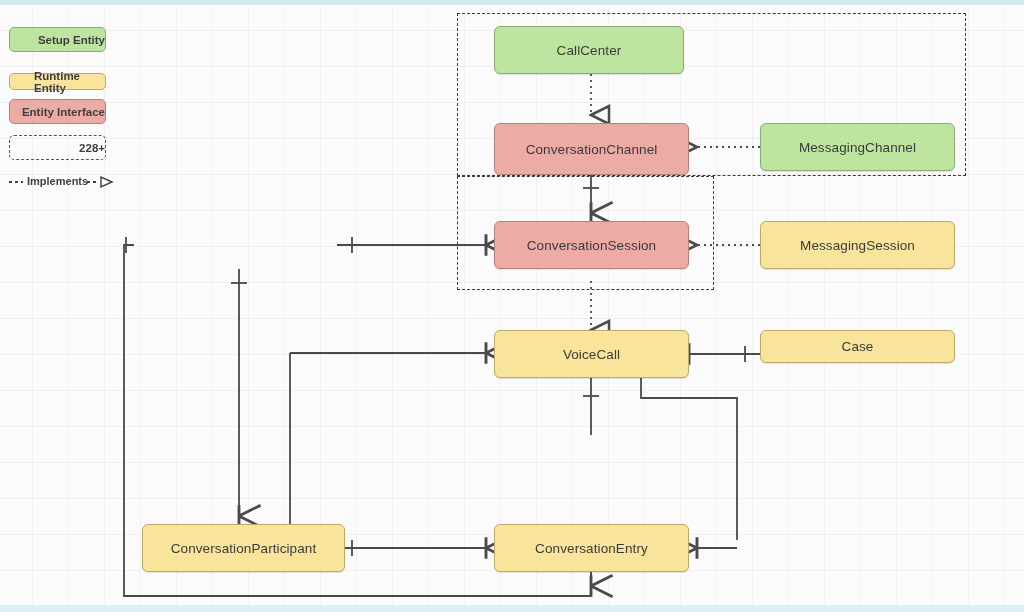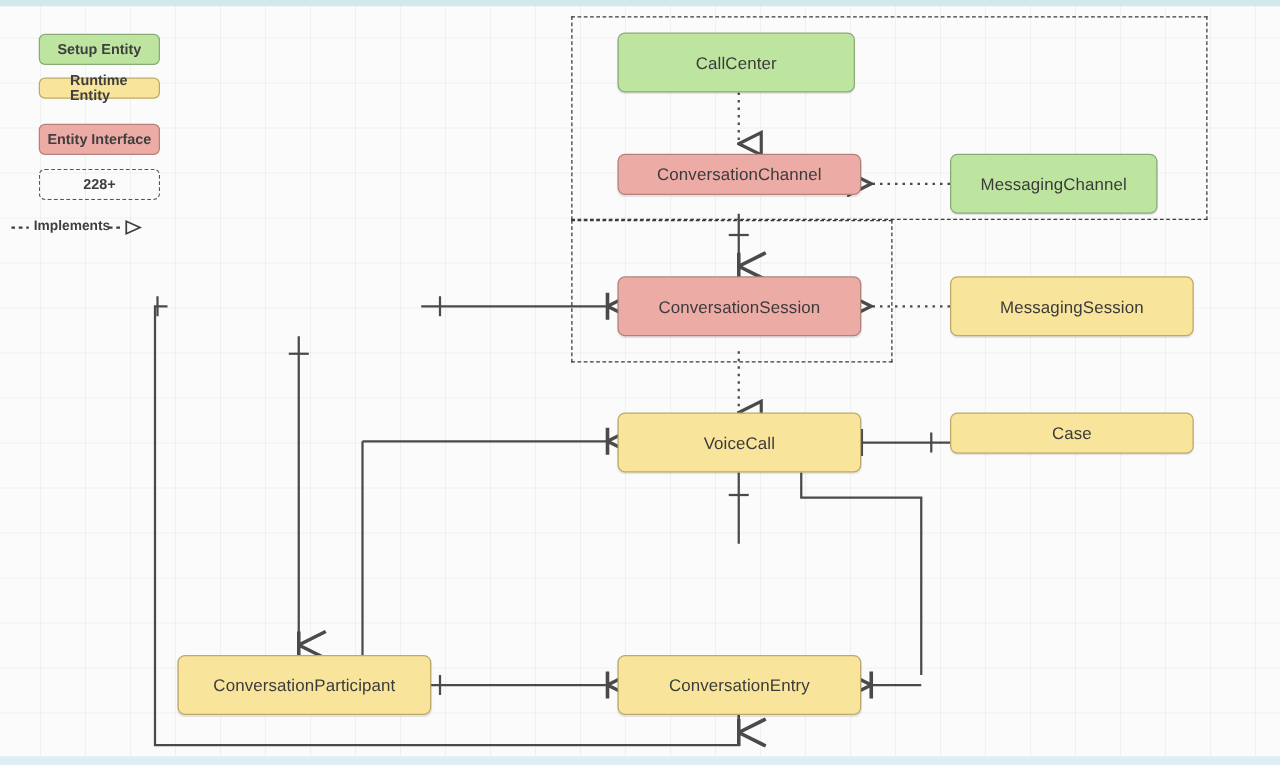--- a/index.html
+++ b/index.html
@@ -31,22 +31,22 @@
     letter-spacing:.1px;
     box-shadow:0 1px 1px rgba(0,0,0,.10);
   }
   .node.green{background:#bde5a0;border:1.5px solid #8aab75;}
   .node.yellow{background:#f8e49a;border:1.5px solid #bda96a;}
   .node.red{background:#edaba5;border:1.5px solid #b3827d;}
 
   .legend{position:absolute;left:0;top:0;}
   .lg-box{
     position:absolute;box-sizing:border-box;
-    border-radius:5px;display:flex;align-items:center;justify-content:center;
-    font-size:11.5px;font-weight:bold;color:#3f3f3f;margin-left:22px;
+    border-radius:5px;display:flex;align-items:center;justify-content:flex-end;
+    font-size:11.5px;font-weight:bold;color:#3f3f3f;
   }
   .lg-box.green{background:#bde5a0;border:1.5px solid #8aab75;}
   .lg-box.yellow{background:#f8e49a;border:1.5px solid #bda96a;}
   .lg-box.red{background:#edaba5;border:1.5px solid #b3827d;}
   .lg-box.dashed{background:transparent;border:1.8px dashed #555;color:#3f3f3f;}
   .lg-implements{
     position:absolute;display:flex;align-items:center;
     font-size:11px;font-weight:bold;color:#3f3f3f;white-space:nowrap;
   }
 
@@ -127,25 +127,25 @@
     </g>
   </svg>
 
   <div class="group-dashed" style="left:457px;top:13px;width:509px;height:163px;"></div>
   <div class="group-dashed" style="left:457px;top:176px;width:257px;height:114px;"></div>
 
   <div class="node green" style="left:494px;top:26px;width:190px;height:48px;">
     <span>CallCenter</span>
   </div>
 
-  <div class="node red" style="left:494px;top:123px;width:195px;height:33px;">
+  <div class="node red" style="left:494px;top:123px;width:195px;height:52px;">
     <span>ConversationChannel</span>
   </div>
 
-  <div class="node green" style="left:760px;top:123px;width:166px;height:48px;">
+  <div class="node green" style="left:760px;top:123px;width:195px;height:48px;">
     <span>MessagingChannel</span>
   </div>
 
 
   <div class="node red" style="left:494px;top:221px;width:195px;height:48px;">
     <span>ConversationSession</span>
   </div>
 
   <div class="node yellow" style="left:760px;top:221px;width:195px;height:48px;">
     <span>MessagingSession</span>
@@ -167,21 +167,21 @@
   <div class="node yellow" style="left:494px;top:524px;width:195px;height:48px;">
     <span>ConversationEntry</span>
   </div>
 
   <div class="legend">
 
     <div class="lg-box green" style="left:9px;top:27px;width:97px;height:25px;">
       <span>Setup Entity</span>
     </div>
 
-    <div class="lg-box yellow" style="left:9px;top:62px;width:97px;height:17px;padding-left:24px;">
+    <div class="lg-box yellow" style="left:9px;top:73px;width:97px;height:17px;padding-left:24px;">
       <span>Runtime Entity</span>
     </div>
 
     <div class="lg-box red" style="left:9px;top:99px;width:97px;height:25px;">
       <span>Entity Interface</span>
     </div>
 
     <div class="lg-box dashed" style="left:9px;top:135px;width:97px;height:25px;">
       <span>228+</span>
     </div>

